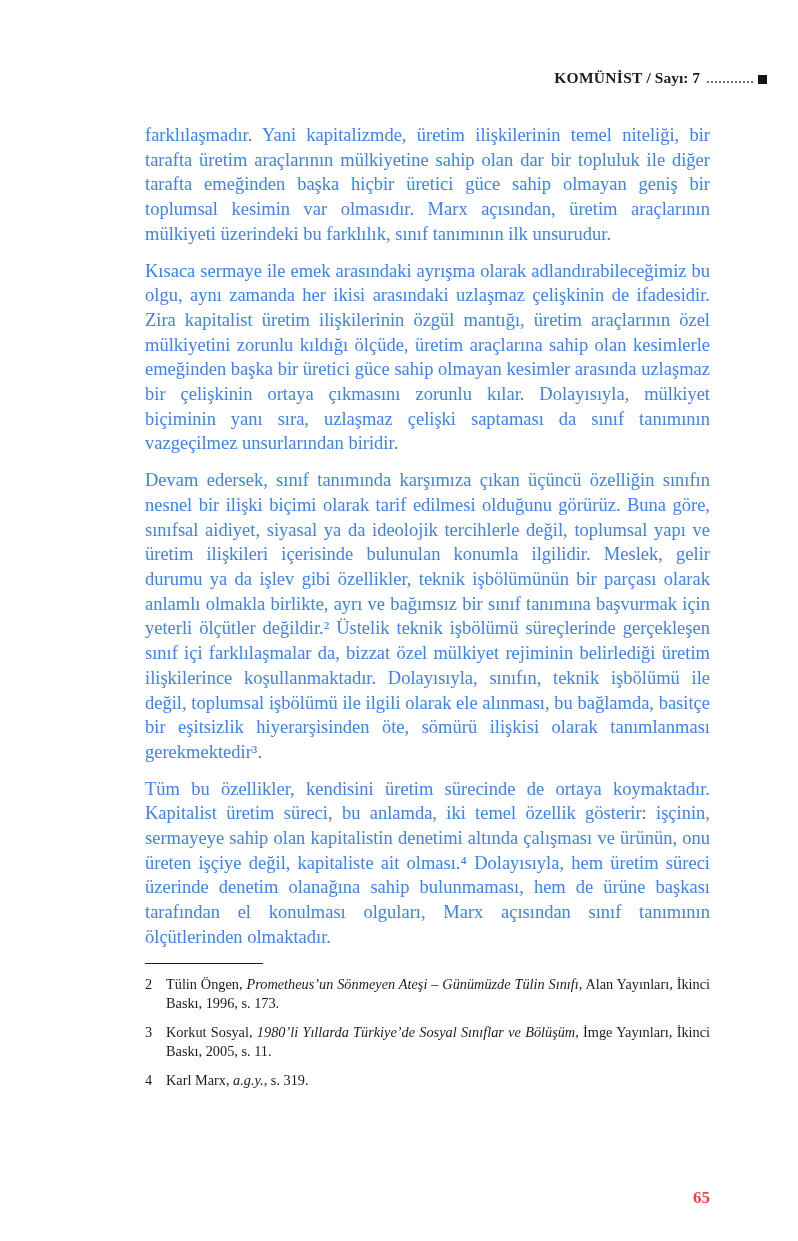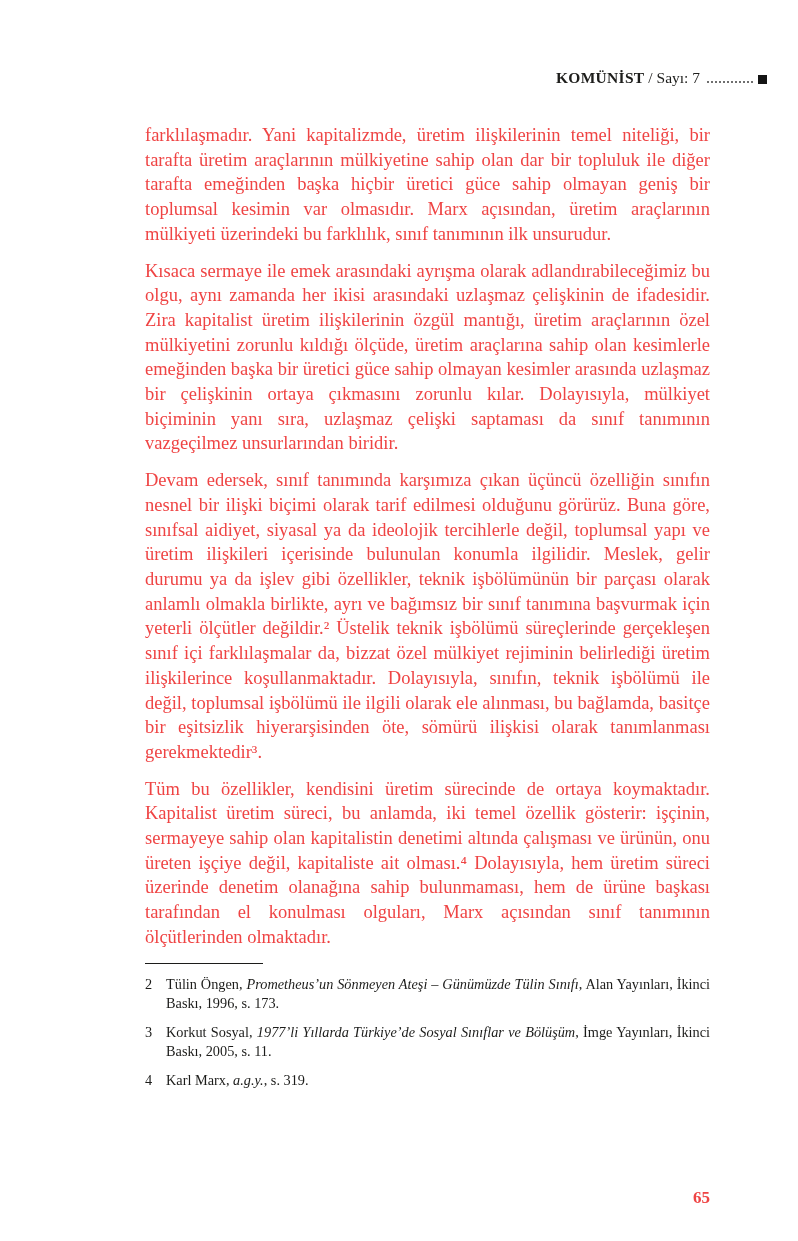--- a/index.html
+++ b/index.html
@@ -19,41 +19,41 @@
   .page-header {
     margin: 46px 31px 0 145px;
     display: flex;
     justify-content: flex-end;
     align-items: flex-end;
     font-size: 15.5px;
     line-height: 1.1;
     white-space: pre;
   }
   .journal { font-weight: bold; letter-spacing: 0.3px; }
-  .issue   { font-weight: normal; }
+  .issue   { font-weight: bold; }
   .leader {
     width: 46px;
     height: 5px;
     border-bottom: 2px dotted #6f6f6f;
     margin: 0 5px 3px 7px;
   }
   .square-marker {
     width: 9px;
     height: 9px;
     background: #141414;
     margin-bottom: 2px;
   }
 
   
   .body-text {
     margin: 37px 88px 0 145px;
     font-size: 18.5px;
     line-height: 24.7px;
     text-align: justify;
-    color: #ef4444;
+    color: #3b82f6;
   }
   .body-text p { margin-bottom: 12px; }
   .body-text p:last-child { margin-bottom: 0; }
 
   
   .footnote-rule {
     margin: 13px 0 11px 145px;
     width: 118px;
     border-top: 1.8px solid #1c1c1a;
   }
@@ -101,21 +101,21 @@
 
   <section class="footnotes">
 
     <div class="footnote">
       <span class="fn-num">2</span>
       <span class="fn-body"><span>Tülin Öngen, </span><i>Prometheus’un Sönmeyen Ateşi – Günümüzde Tülin Sınıfı</i><span>, Alan Yayınları, İkinci Baskı, 1996, s. 173.</span></span>
     </div>
 
     <div class="footnote">
       <span class="fn-num">3</span>
-      <span class="fn-body"><span>Korkut Sosyal, </span><i>1977’li Yıllarda Türkiye’de Sosyal Sınıflar ve Bölüşüm</i><span>, İmge Yayınları, İkinci Baskı, 2005, s. 11.</span></span>
+      <span class="fn-body"><span>Korkut Sosyal, </span><i>1980’li Yıllarda Türkiye’de Sosyal Sınıflar ve Bölüşüm</i><span>, İmge Yayınları, İkinci Baskı, 2005, s. 11.</span></span>
     </div>
 
     <div class="footnote">
       <span class="fn-num">4</span>
       <span class="fn-body"><span>Karl Marx, </span><i>a.g.y.</i><span>, s. 319.</span></span>
     </div>
 
   </section>
 
   <div class="page-number">65</div>

